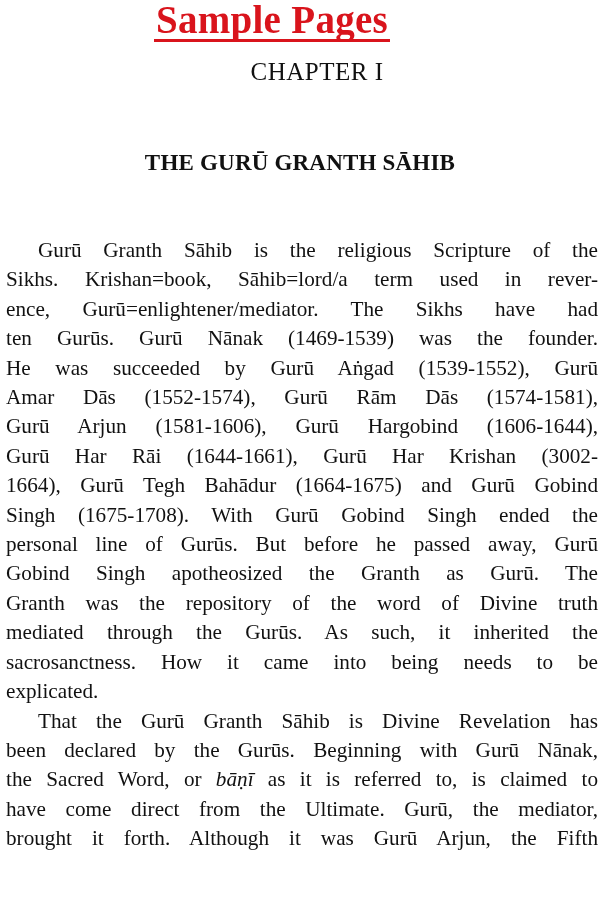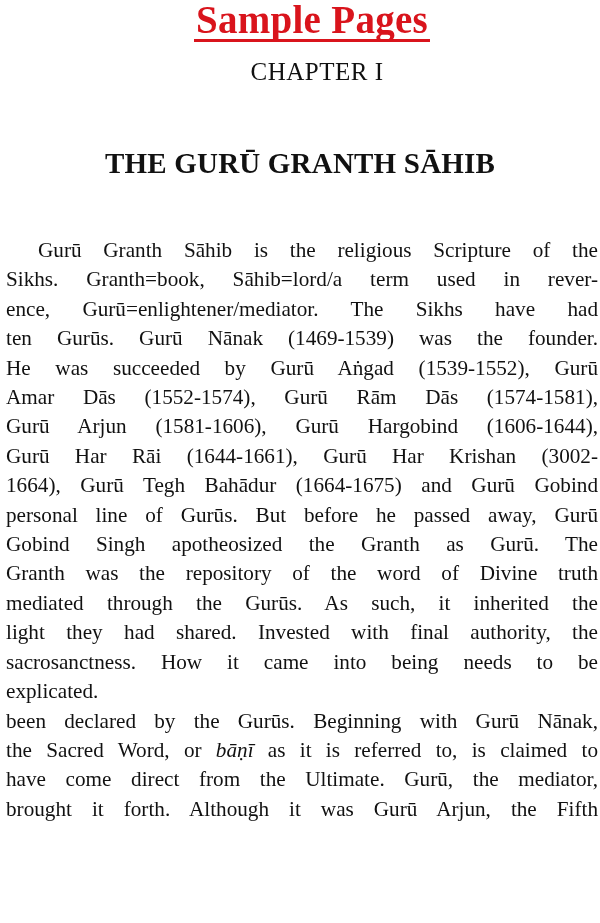--- a/index.html
+++ b/index.html
@@ -20,21 +20,20 @@
       left: 0;
       width: 544px;
       top: 0px;
       text-align: center;
       font-family: "Liberation Serif", serif;
       font-weight: bold;
       font-size: 39px;
       line-height: 40px;
       color: #d9141c;
       letter-spacing: 0.3px;
-      margin-left: 40px;
     }
     .sample-title span {
       display: inline-block;
       padding: 0 2px 0 2px;
       border-bottom: 3px solid #d9141c;
       line-height: 38px;
     }
     .chapter-label {
       position: absolute;
       left: 0;
@@ -47,21 +46,21 @@
       padding-left: 34px;
       box-sizing: border-box;
     }
     .chapter-title {
       position: absolute;
       left: 0;
       width: 600px;
       top: 148px;
       text-align: center;
       font-weight: bold;
-      font-size: 29px;
+      font-size: 23px;
       line-height: 30px;
       box-sizing: border-box;
       letter-spacing: 0.2px;
     }
     .body-text {
       position: absolute;
       left: 6px;
       top: 236px;
       width: 592px;
       font-size: 21.2px;
@@ -89,35 +88,36 @@
   <span>Sample Pages</span>
 </div>
 
 <div class="chapter-label">CHAPTER I</div>
 
 <div class="chapter-title">THE GURŪ GRANTH SĀHIB</div>
 
 <div class="body-text">
   <div>
     <span class="line indent">Gurū Granth Sāhib is the religious Scripture of the</span>
-    <span class="line">Sikhs. Granth=book, Sāhib=lord/a term used in rever-</span>
+    <span class="line">Sikhs. Krishan=book, Sāhib=lord/a term used in rever-</span>
     <span class="line">ence, Gurū=enlightener/mediator. The Sikhs have had</span>
     <span class="line">ten Gurūs.  Gurū  Nānak (1469-1539) was the founder.</span>
     <span class="line">He was succeeded by Gurū Aṅgad (1539-1552), Gurū</span>
     <span class="line">Amar Dās (1552-1574), Gurū Rām Dās (1574-1581),</span>
     <span class="line">Gurū Arjun (1581-1606), Gurū Hargobind (1606-1644),</span>
     <span class="line">Gurū Har Rāi (1644-1661), Gurū Har Krishan (3002-</span>
     <span class="line">1664), Gurū Tegh Bahādur (1664-1675) and Gurū Gobind</span>
+    <span class="line">Singh (1675-1708). With Gurū Gobind Singh ended the</span>
     <span class="line">personal line of Gurūs. But before he passed away, Gurū</span>
     <span class="line">Gobind Singh apotheosized the Granth as Gurū. The</span>
     <span class="line">Granth was the repository of the word of Divine truth</span>
     <span class="line">mediated through the Gurūs. As such, it inherited the</span>
-    <span class="line">light they had shared. Invested with final authority, the</span>
     <span class="line">sacrosanctness. How it came into being needs to be</span>
     <span class="line last">explicated.</span>
   </div>
   <div>
+    <span class="line indent">That the Gurū Granth Sāhib is Divine Revelation has</span>
     <span class="line">been declared by the Gurūs. Beginning with Gurū Nānak,</span>
     <span class="line"><span>the Sacred Word, or</span> <em>bāṇī</em> <span>as it is referred to, is claimed to</span></span>
     <span class="line">have come direct from the Ultimate. Gurū, the mediator,</span>
     <span class="line">brought it forth. Although it was Gurū Arjun, the Fifth</span>
   </div>
 </div>
 
 </body></html>

